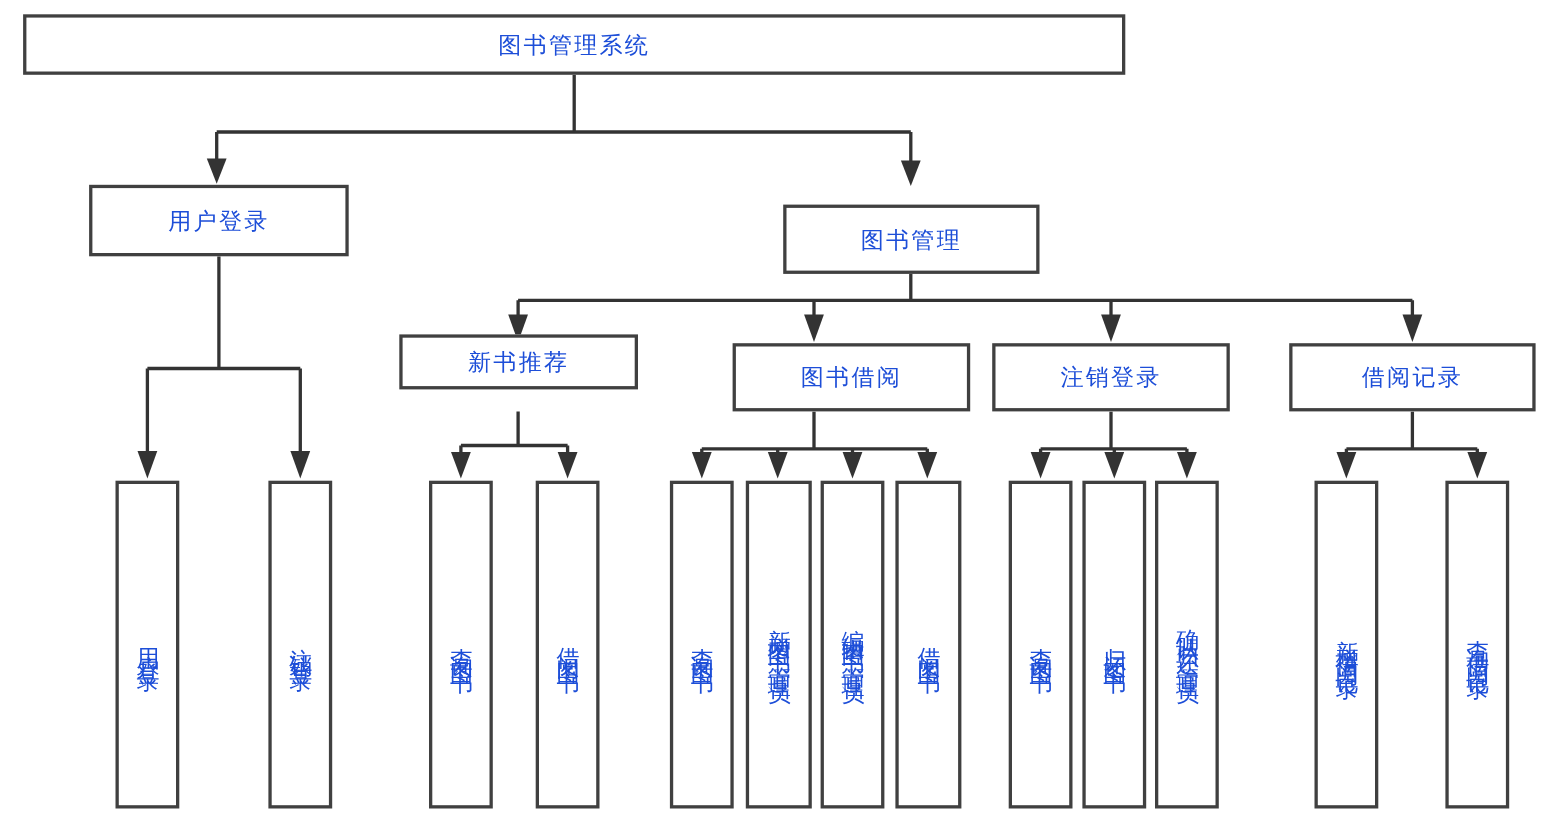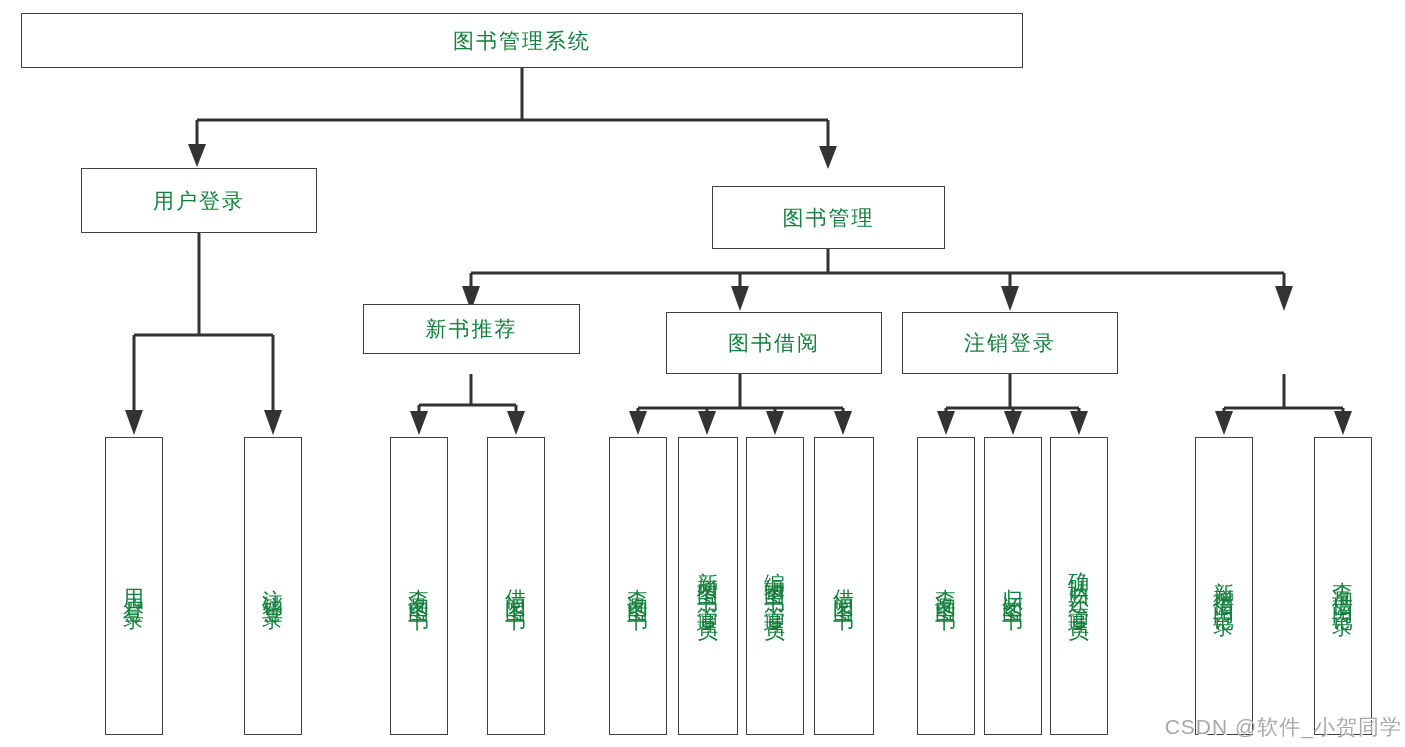--- a/index.html
+++ b/index.html
@@ -18,26 +18,26 @@
     background: #ffffff;
   }
   svg.connectors {
     position: absolute;
     left: 0;
     top: 0;
   }
   .node {
     position: absolute;
     box-sizing: border-box;
-    border: 1px solid #404040;
+    border: 3px solid #404040;
     background: #ffffff;
     display: flex;
     align-items: center;
     justify-content: center;
-    color: #15803d;
+    color: #1d4ed8;
   }
   .node.h span {
     font-size: 21px;
     letter-spacing: 2px;
     white-space: nowrap;
   }
   .node.leaf {
     width: 58px;
     height: 298px;
     top: 437px;
@@ -118,20 +118,23 @@
 
   <div class="node h" style="left:363px; top:304px; width:217px; height:50px;">
     <span>新书推荐</span>
   </div>
   <div class="node h" style="left:632px; top:312px; width:216px; height:62px;margin-left:34px;">
     <span>图书借阅</span>
   </div>
   <div class="node h" style="left:902px; top:312px; width:216px; height:62px;">
     <span>注销登录</span>
   </div>
+  <div class="node h" style="left:1172px; top:312px; width:224px; height:62px;">
+    <span>借阅记录</span>
+  </div>
 
   <div class="node leaf" style="left:105px;">
     <span>用户登录</span>
   </div>
   <div class="node leaf" style="left:244px;">
     <span>注销登录</span>
   </div>
 
   <div class="node leaf" style="left:390px;">
     <span>查询图书</span>
@@ -163,15 +166,14 @@
     <span>确认归还（管理员）</span>
   </div>
 
   <div class="node leaf" style="left:1195px;">
     <span>新增借阅记录</span>
   </div>
   <div class="node leaf" style="left:1314px;">
     <span>查询借阅记录</span>
   </div>
 
-  <div class="watermark">CSDN @软件_小贺同学</div>
 
 </div>
 
 </body></html>

